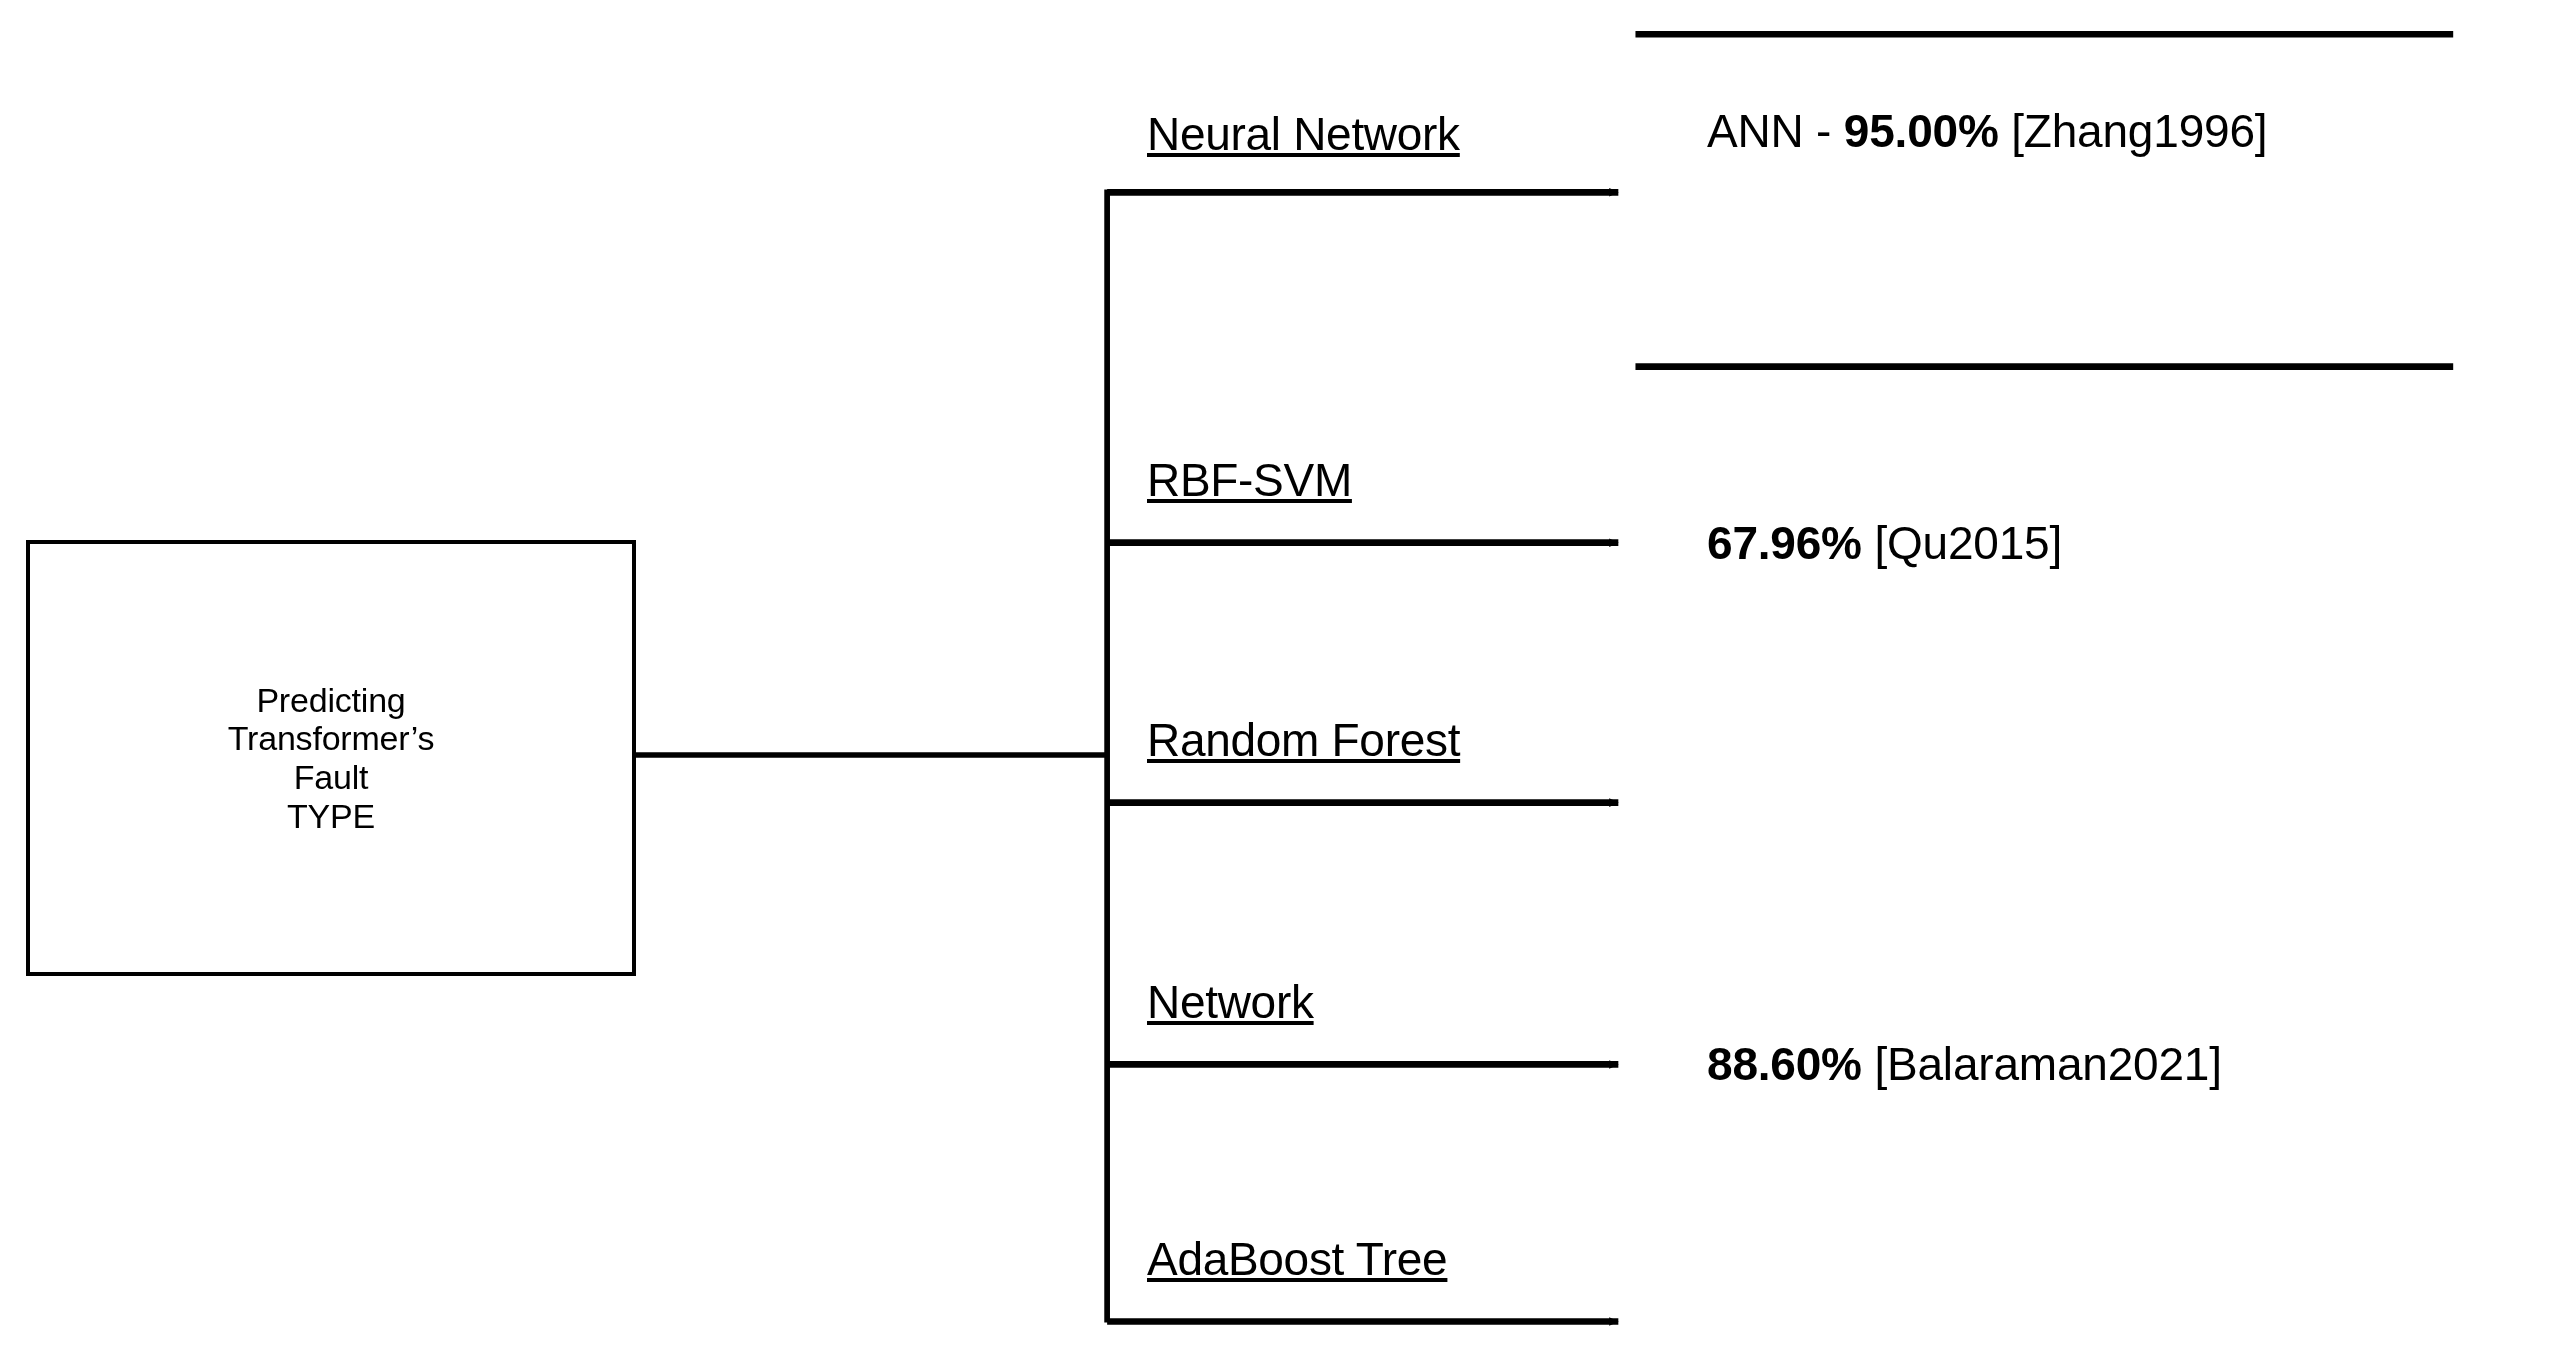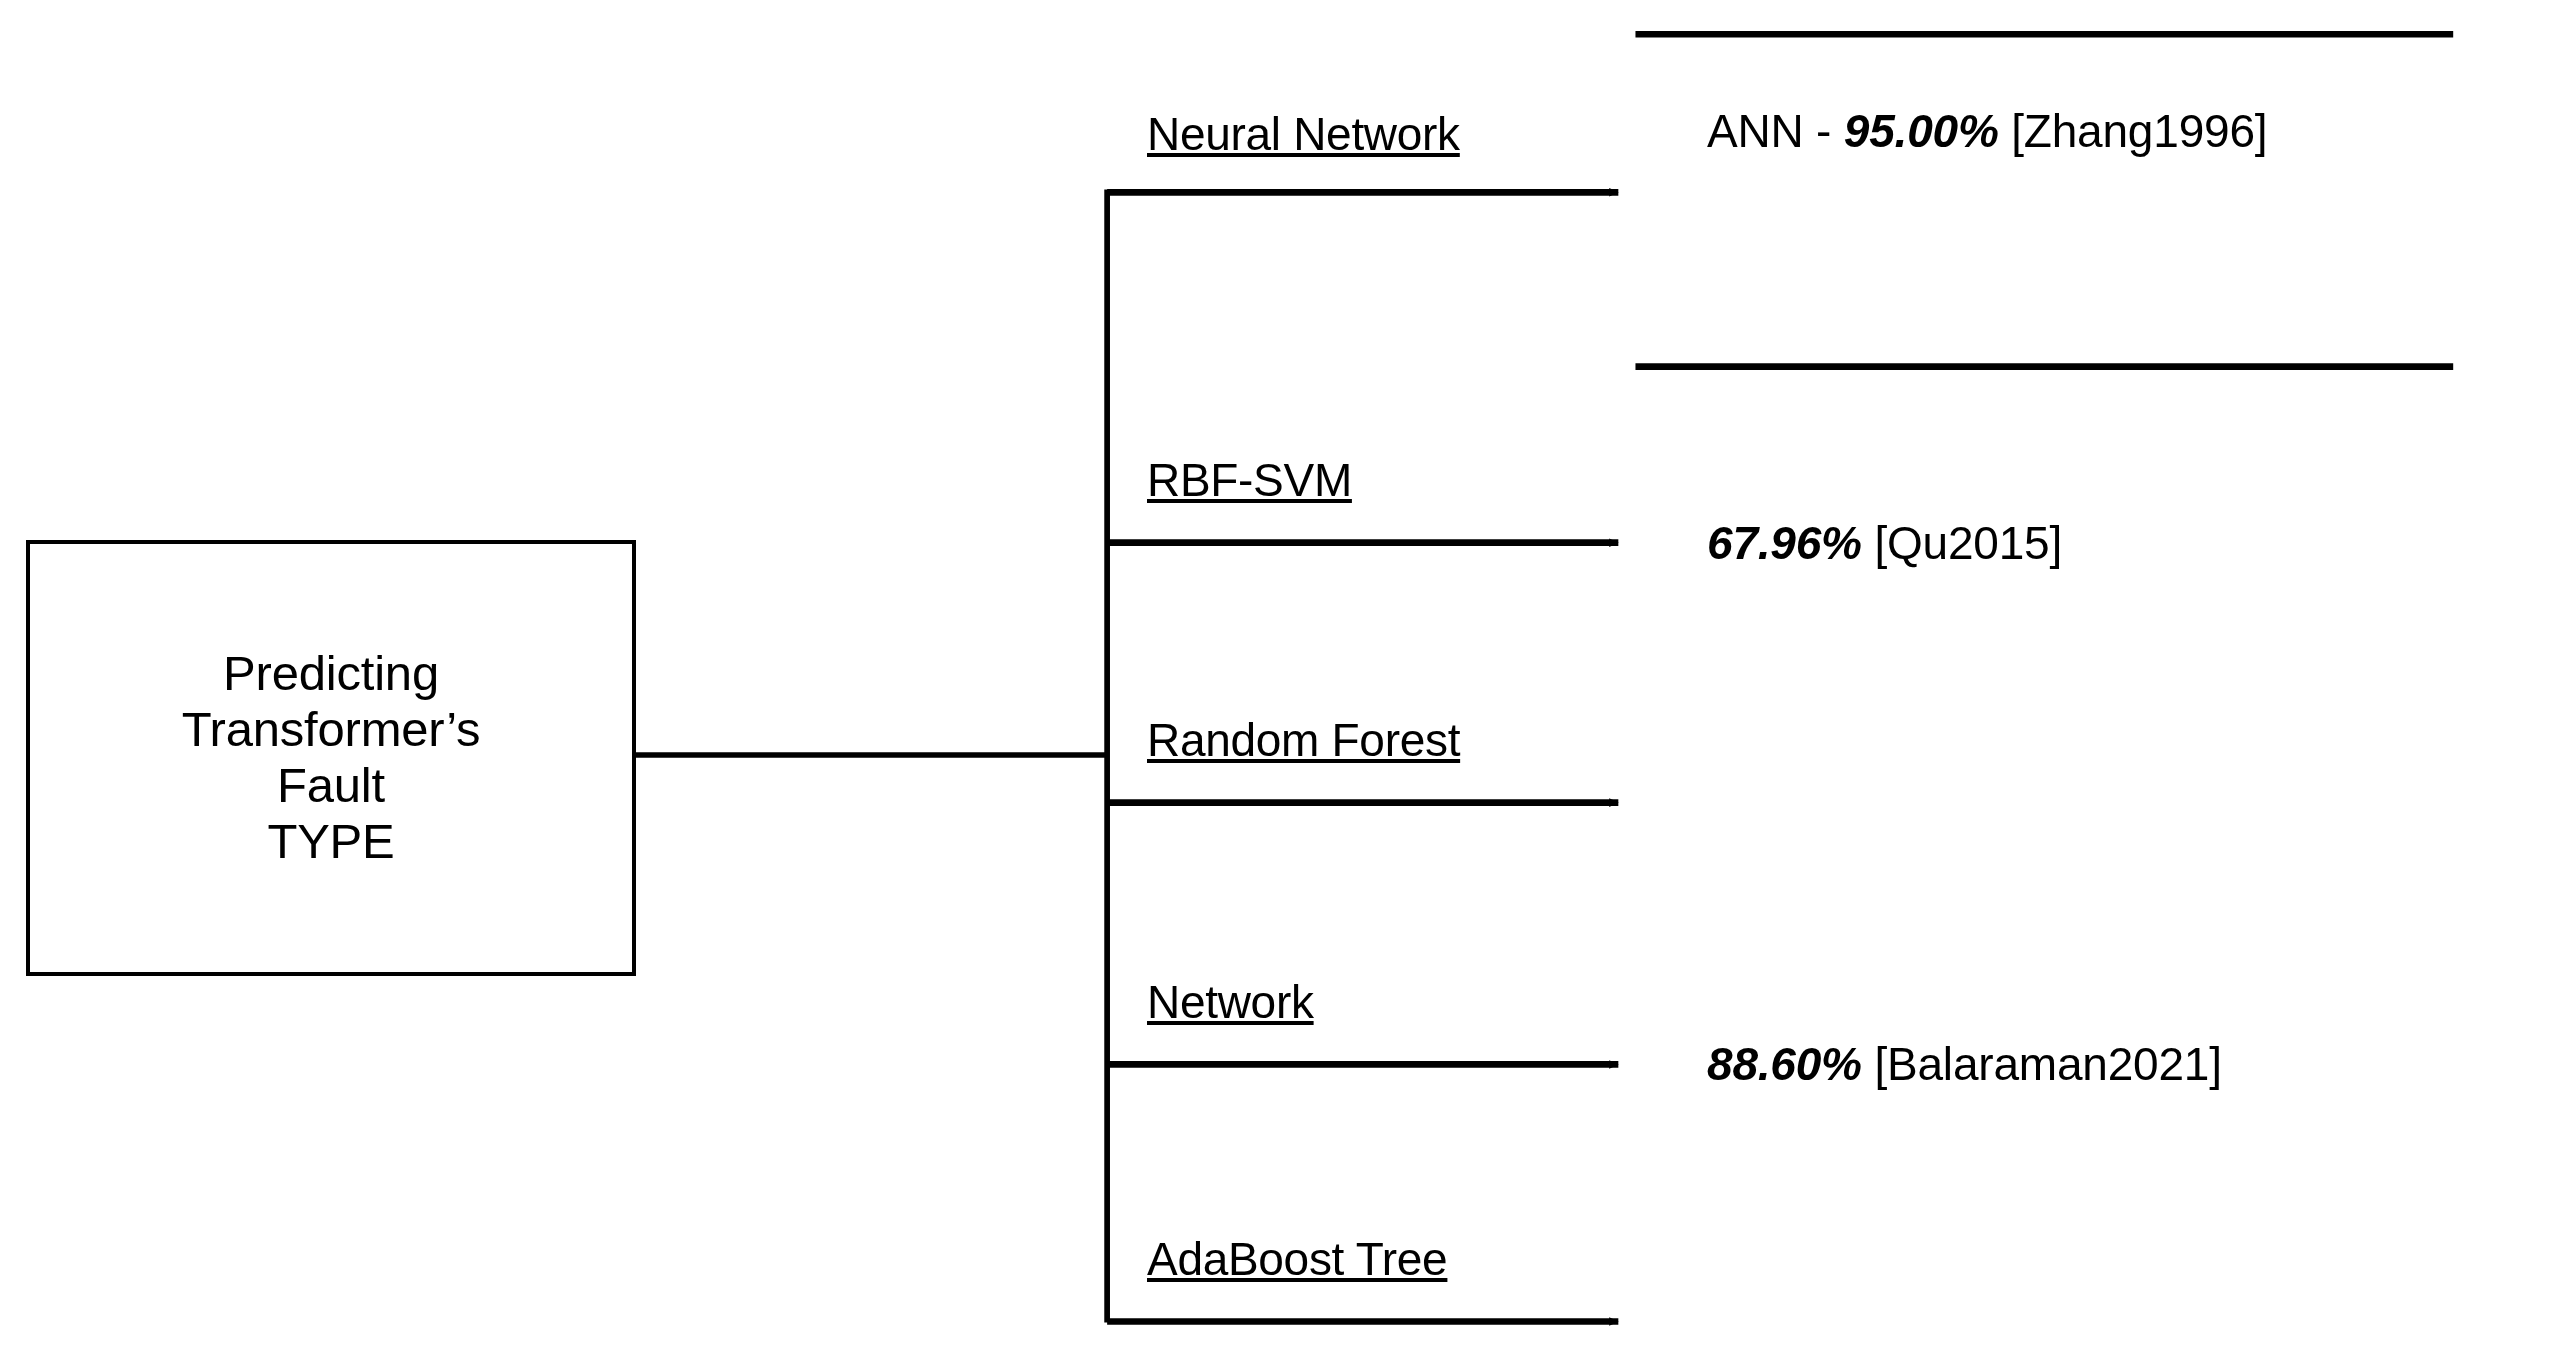--- a/index.html
+++ b/index.html
@@ -44,21 +44,21 @@
     box-sizing: border-box;
     border: 4.8px solid #000000;
     background: #ffffff;
     display: flex;
     flex-direction: column;
     align-items: center;
     justify-content: center;
     line-height: 1.14;
   }
   .root-line {
-    font-size: 49px;
+    font-size: 34px;
     letter-spacing: -0.2px;
     white-space: nowrap;
     text-align: center;
   }
 
   
   .branch-label {
     position: absolute;
     left: 1147px;
     font-size: 46px;
@@ -72,21 +72,20 @@
   .outcome {
     position: absolute;
     left: 1707px;
     font-size: 46px;
     line-height: 1;
     white-space: nowrap;
     letter-spacing: -0.2px;
   }
   .outcome .pct {
     font-weight: bold;
-    font-style: italic;
   }
   .outcome .prefix,
   .outcome .cite {
     font-weight: normal;
   }
 </style>
 </head>
 <body>
 
 <div id="diagram-canvas">

